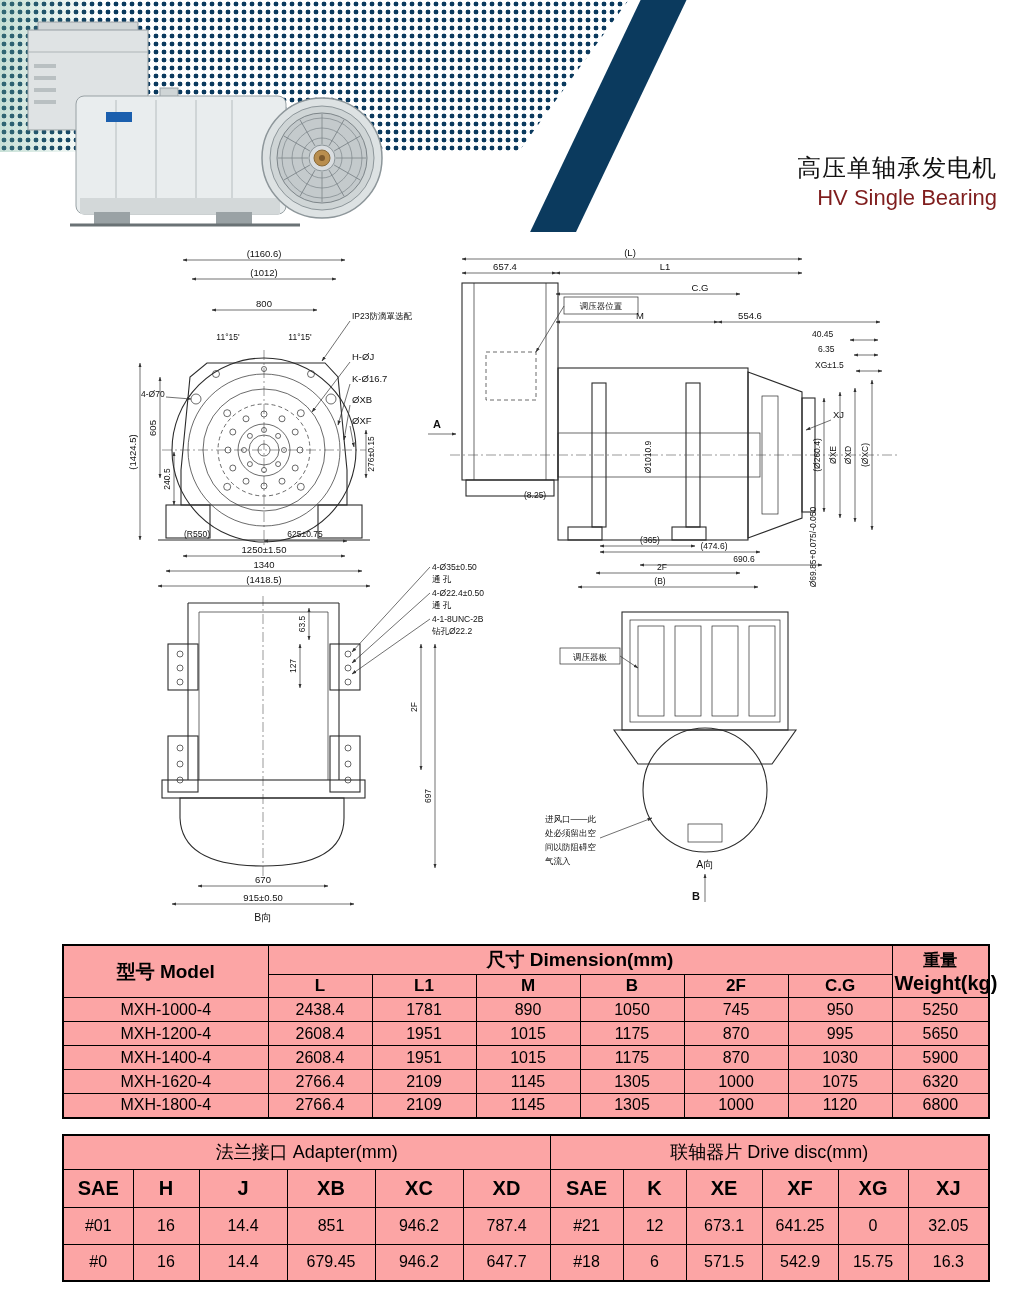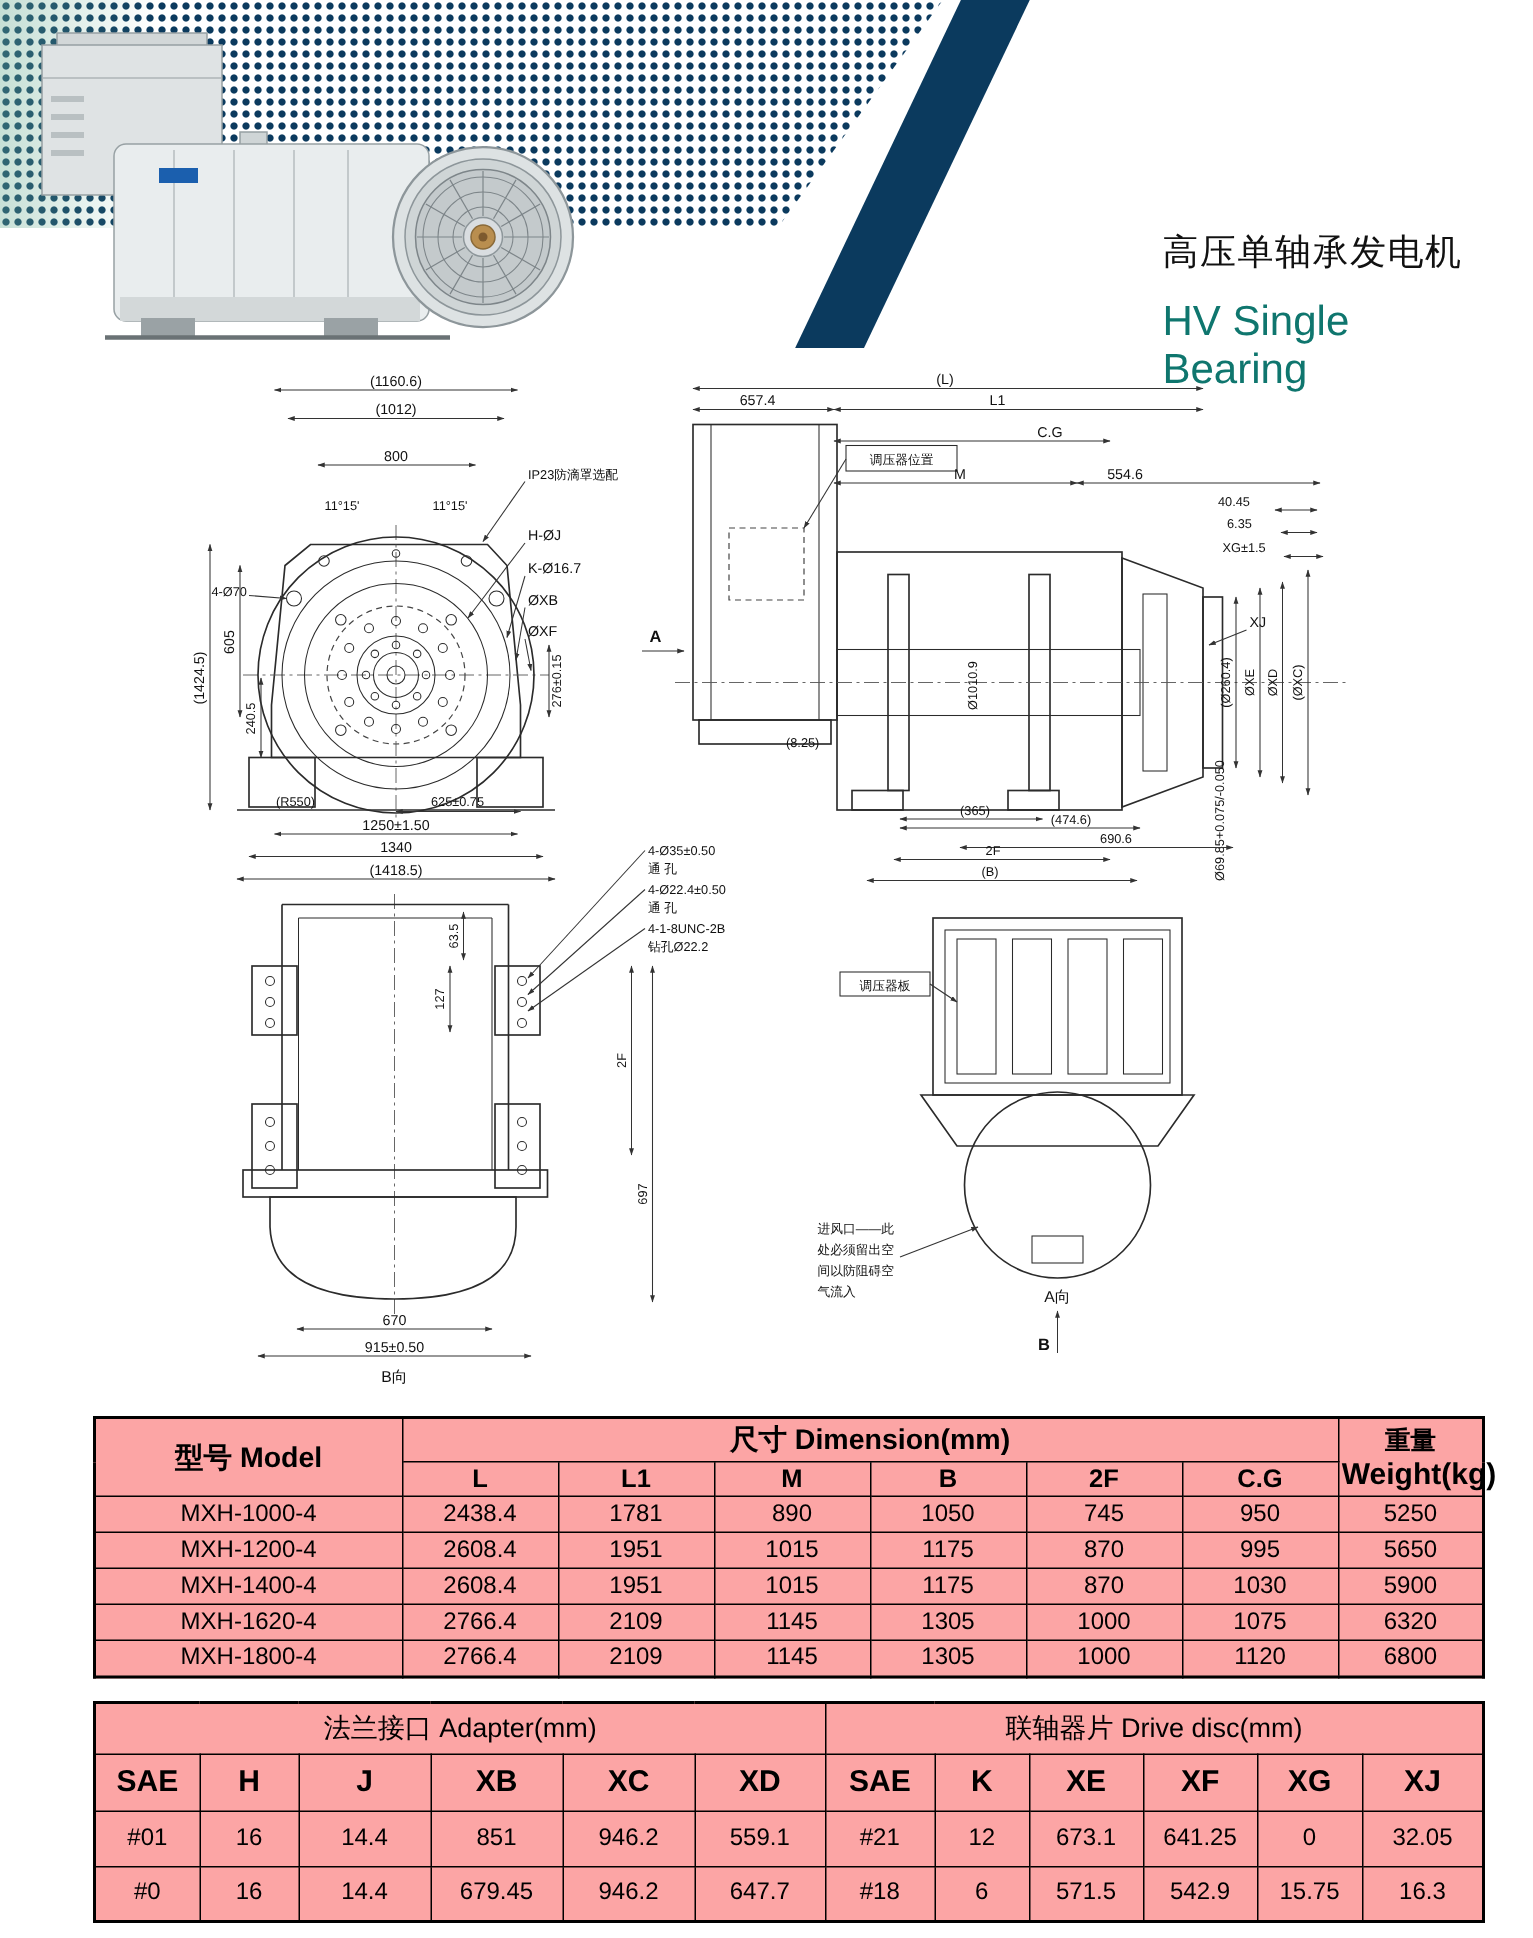--- a/index.html
+++ b/index.html
@@ -10,23 +10,23 @@
   
   .halftone{position:absolute;left:0;top:0;width:648px;height:152px;
     background:
       linear-gradient(92deg, rgba(110,175,150,.40) 0%, rgba(110,175,150,0) 16%),
       radial-gradient(circle, #0b3a5e 2.1px, rgba(11,58,94,0) 2.7px);
     background-size:100% 100%, 8px 8px;
     clip-path:polygon(0 0,97% 0,80% 100%,0 100%);}
   .stripe{position:absolute;left:525px;top:0;width:170px;height:232px;background:#0b3a5e;
     clip-path:polygon(68% 0,95% 0,30% 100%,3% 100%);}
   .photo{position:absolute;left:10px;top:12px;z-index:2}
-  .titles{position:absolute;left:775px;top:152px;width:222px;text-align:left;z-index:2}
+  .titles{position:absolute;left:775px;top:152px;width:222px;text-align:right;z-index:2}
   .title-cn{font-size:24px;color:#111;letter-spacing:1px}
-  .title-en{font-size:28px;color:#0f766e;margin-top:14px}
+  .title-en{font-size:22px;color:#7f1d1d;margin-top:1px}
 
   
   svg.drawings{position:absolute;left:0;top:0;width:1022px;height:1292px;z-index:1}
   .ln{stroke:#2b2b2b;stroke-width:1.1;fill:none}
   .lt{stroke:#2b2b2b;stroke-width:.7;fill:none}
   .dim{stroke:#333;stroke-width:.7;fill:none}
   .ldr{stroke:#333;stroke-width:.7;fill:none}
   .cl{stroke:#555;stroke-width:.6;stroke-dasharray:10 3 2 3;fill:none}
   .dsh{stroke:#444;stroke-width:.8;stroke-dasharray:4 3;fill:none}
   svg text{font-family:"Liberation Sans","DejaVu Sans",sans-serif;fill:#111}
@@ -498,21 +498,21 @@
         <th>XF</th>
         <th>XG</th>
         <th>XJ</th>
       </tr>
       <tr>
         <td>#01</td>
         <td>16</td>
         <td>14.4</td>
         <td>851</td>
         <td>946.2</td>
-        <td>559.1</td>
+        <td>787.4</td>
         <td>#21</td>
         <td>12</td>
         <td>673.1</td>
         <td>641.25</td>
         <td>0</td>
         <td>32.05</td>
       </tr>
       <tr>
         <td>#0</td>
         <td>16</td>

